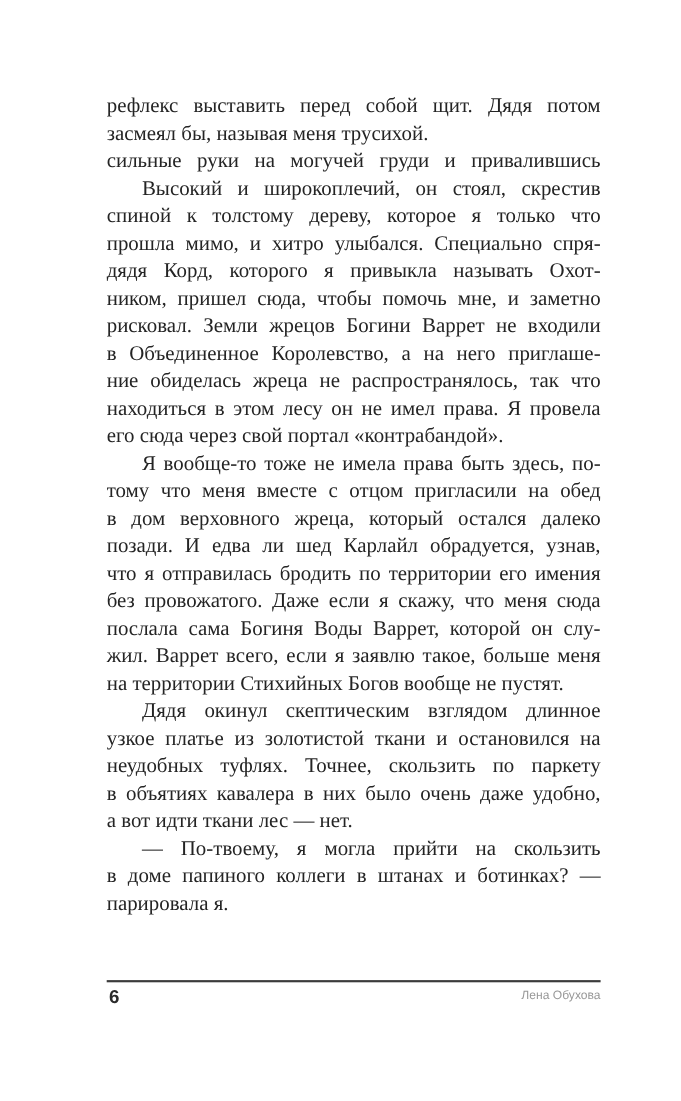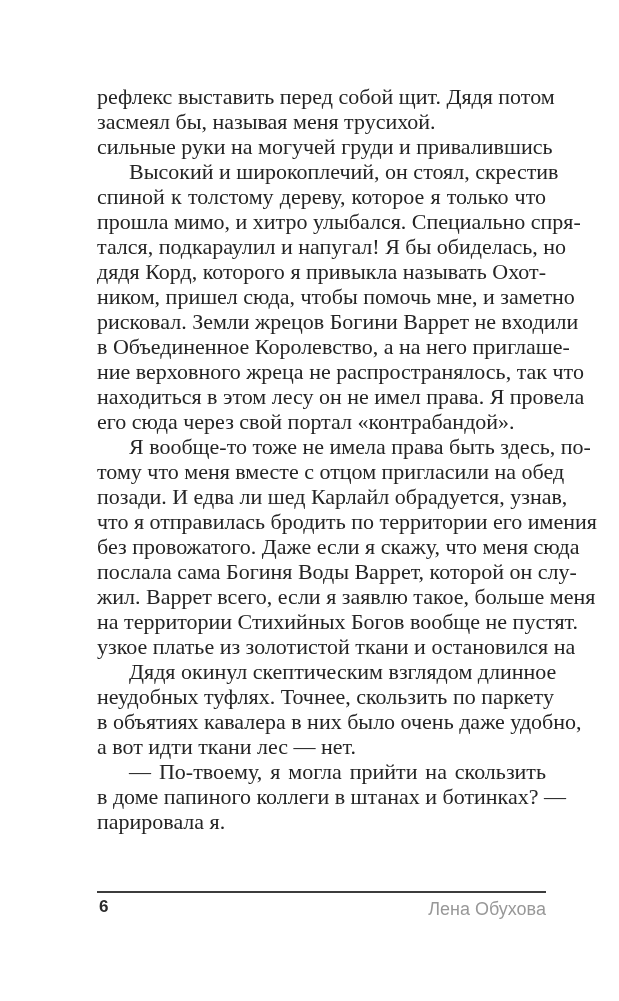--- a/index.html
+++ b/index.html
@@ -16,21 +16,21 @@
     font-family: "Liberation Serif", "DejaVu Serif", serif;
   }
   .text-block {
     position: absolute;
     left: 97px;
     top: 84px;
     width: 449px;
     color: #242424;
   }
   .line {
-    font-size: 22px;
+    font-size: 19px;
     line-height: 25px;
     height: 25px;
     text-align: justify;
     text-align-last: justify;
     white-space: nowrap;
     overflow: visible;
   }
   .line.last {
     text-align: center;
     text-align-last: left;
@@ -53,54 +53,54 @@
     font-family: "Liberation Sans", "DejaVu Sans", sans-serif;
     font-size: 17px;
     font-weight: 700;
     color: #2b2b2b;
   }
   .author {
     position: absolute;
     right: 73px;
     top: 899px;
     font-family: "Liberation Sans", "DejaVu Sans", sans-serif;
-    font-size: 18px;
+    font-size: 11px;
     font-weight: 400;
     color: #989898;
   }
 </style>
 </head>
 <body>
 
 <div class="page">
   <div class="text-block">
       <div class="line">рефлекс выставить перед собой щит. Дядя потом</div>
       <div class="line last">засмеял бы, называя меня трусихой.</div>
       <div class="line">сильные руки на могучей груди и привалившись</div>
       <div class="line indent">Высокий и широкоплечий, он стоял, скрестив</div>
       <div class="line">спиной к толстому дереву, которое я только что</div>
       <div class="line">прошла мимо, и хитро улыбался. Специально спря-</div>
-      <div class="line">тался, подкараулил и напугал! Я бы обиделась, но</div>
       <div class="line">дядя Корд, которого я привыкла называть Охот-</div>
       <div class="line">ником, пришел сюда, чтобы помочь мне, и заметно</div>
       <div class="line">рисковал. Земли жрецов Богини Варрет не входили</div>
       <div class="line">в Объединенное Королевство, а на него приглаше-</div>
-      <div class="line">ние верховного жреца не распространялось, так что</div>
+      <div class="line">ние обиделась жреца не распространялось, так что</div>
       <div class="line">находиться в этом лесу он не имел права. Я провела</div>
       <div class="line last">его сюда через свой портал «контрабандой».</div>
       <div class="line indent">Я вообще-то тоже не имела права быть здесь, по-</div>
       <div class="line">тому что меня вместе с отцом пригласили на обед</div>
+      <div class="line">в дом верховного жреца, который остался далеко</div>
       <div class="line">позади. И едва ли шед Карлайл обрадуется, узнав,</div>
       <div class="line">что я отправилась бродить по территории его имения</div>
       <div class="line">без провожатого. Даже если я скажу, что меня сюда</div>
       <div class="line">послала сама Богиня Воды Варрет, которой он слу-</div>
       <div class="line">жил. Варрет всего, если я заявлю такое, больше меня</div>
       <div class="line last">на территории Стихийных Богов вообще не пустят.</div>
+      <div class="line indent">Дядя окинул скептическим взглядом длинное</div>
       <div class="line">узкое платье из золотистой ткани и остановился на</div>
-      <div class="line indent">Дядя окинул скептическим взглядом длинное</div>
       <div class="line">неудобных туфлях. Точнее, скользить по паркету</div>
       <div class="line">в объятиях кавалера в них было очень даже удобно,</div>
       <div class="line last">а вот идти ткани лес — нет.</div>
       <div class="line indent">— По-твоему, я могла прийти на скользить</div>
       <div class="line">в доме папиного коллеги в штанах и ботинках? —</div>
       <div class="line last">парировала я.</div>
     </div>
   <div class="footer-rule"></div>
   <div class="page-number">6</div>
   <div class="author">Лена Обухова</div>

